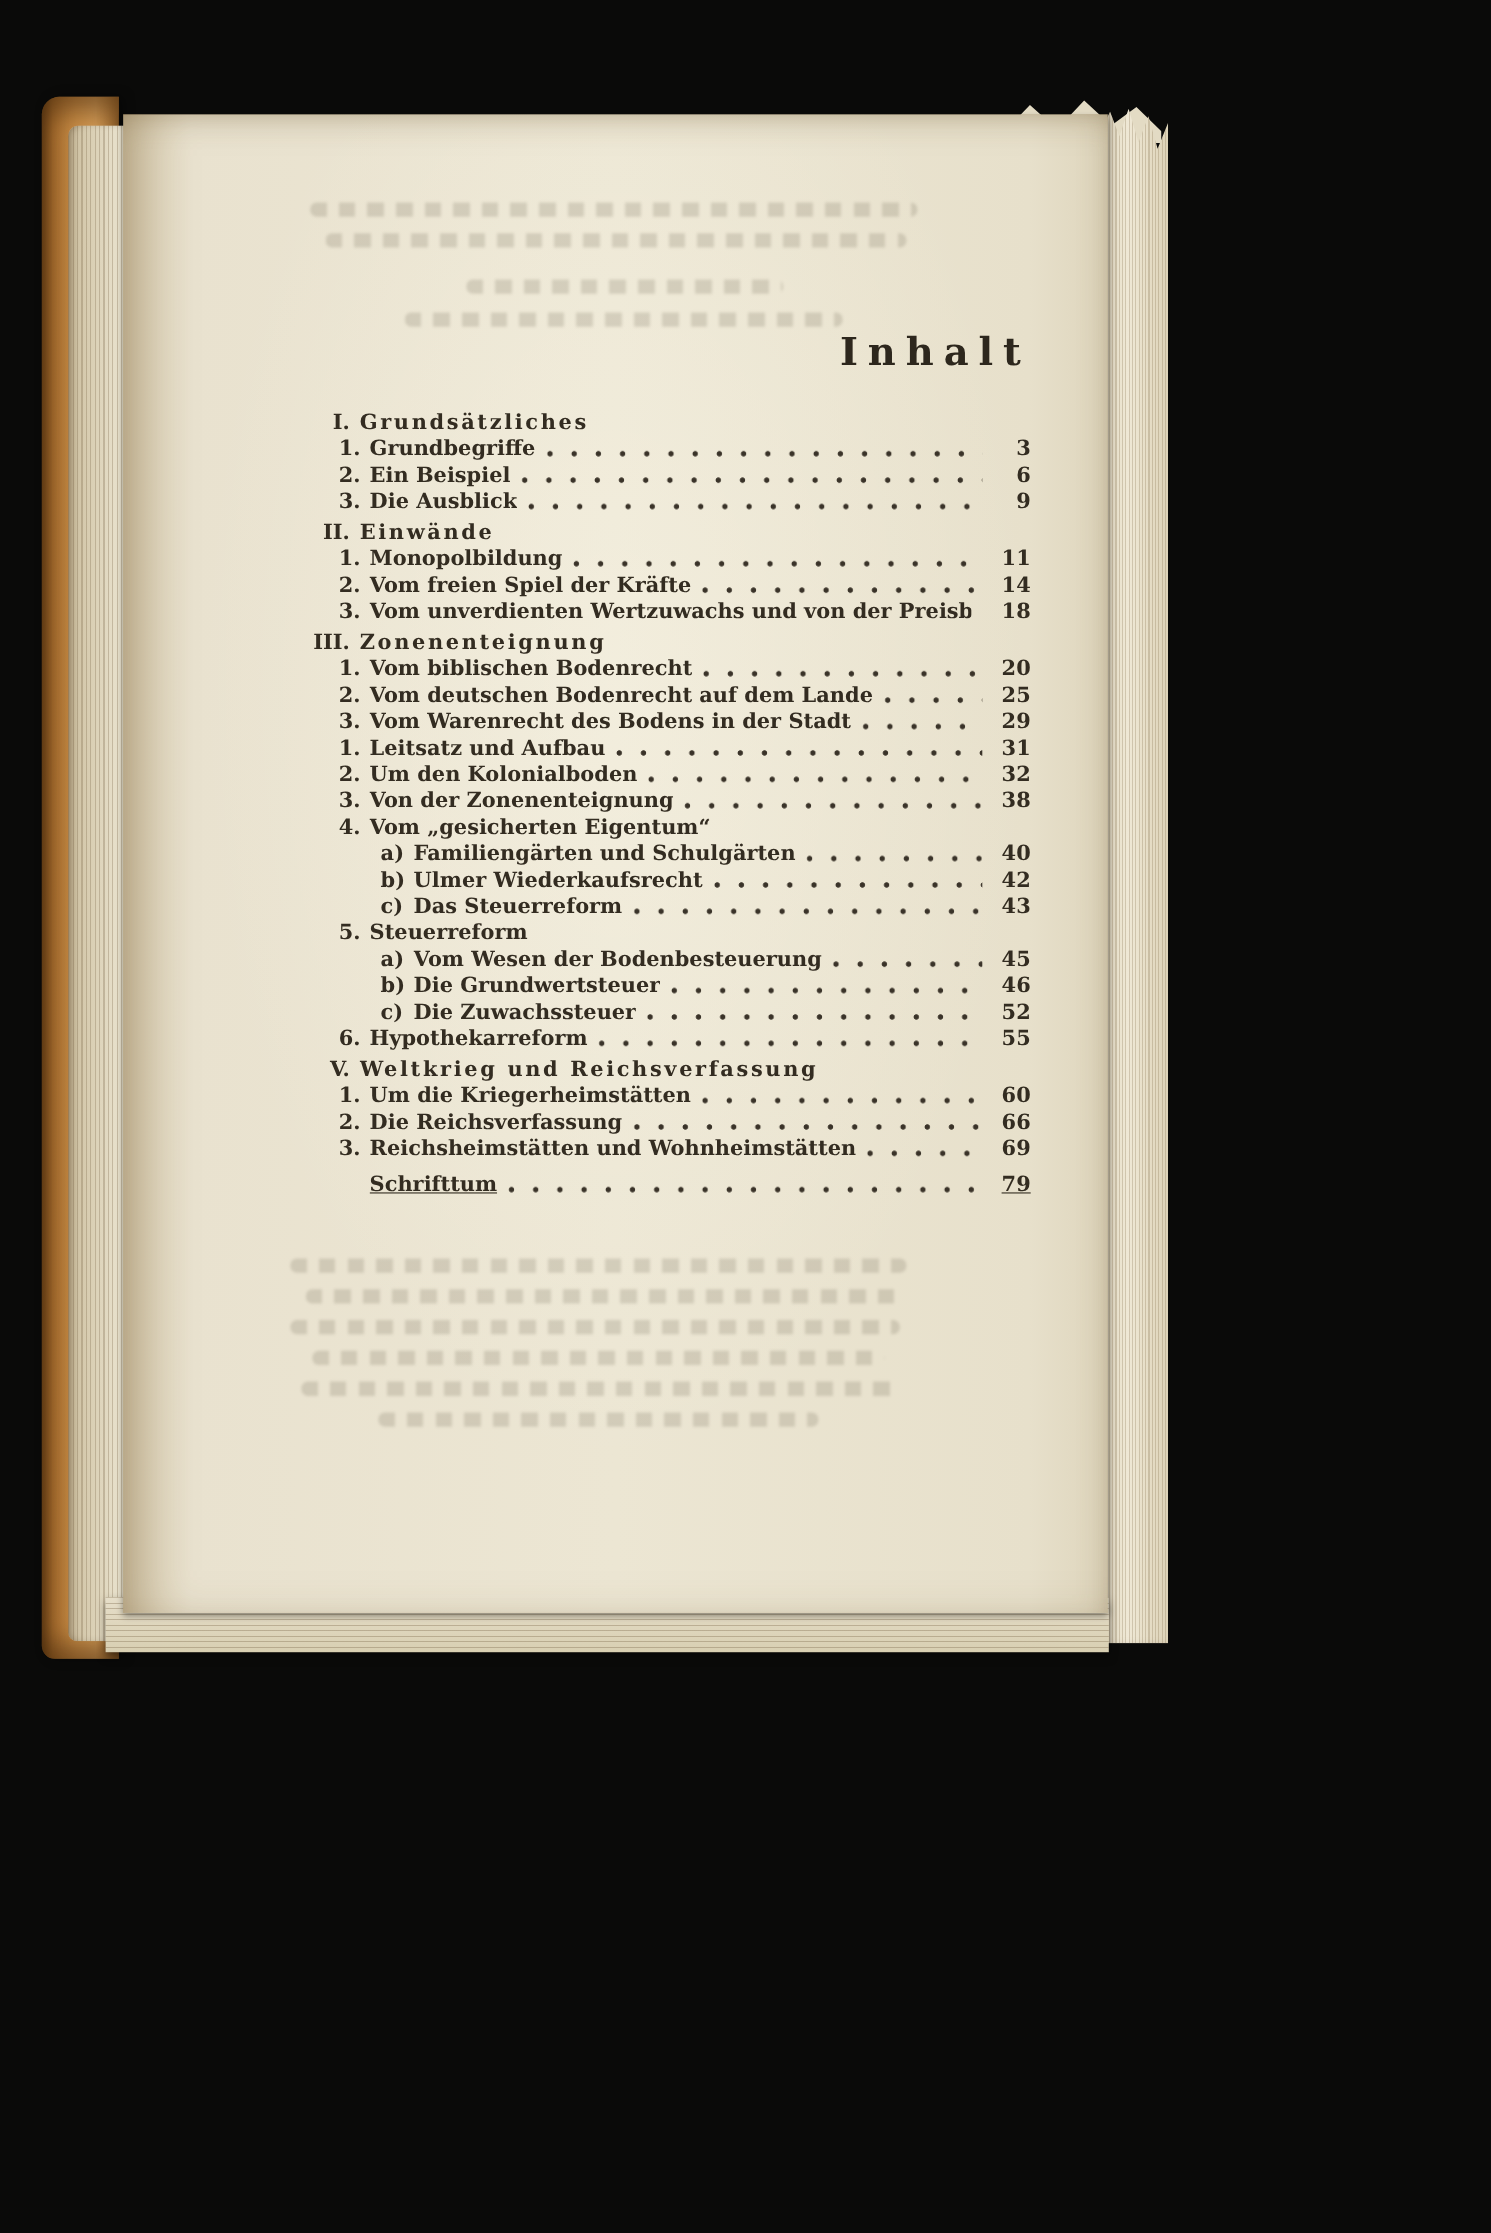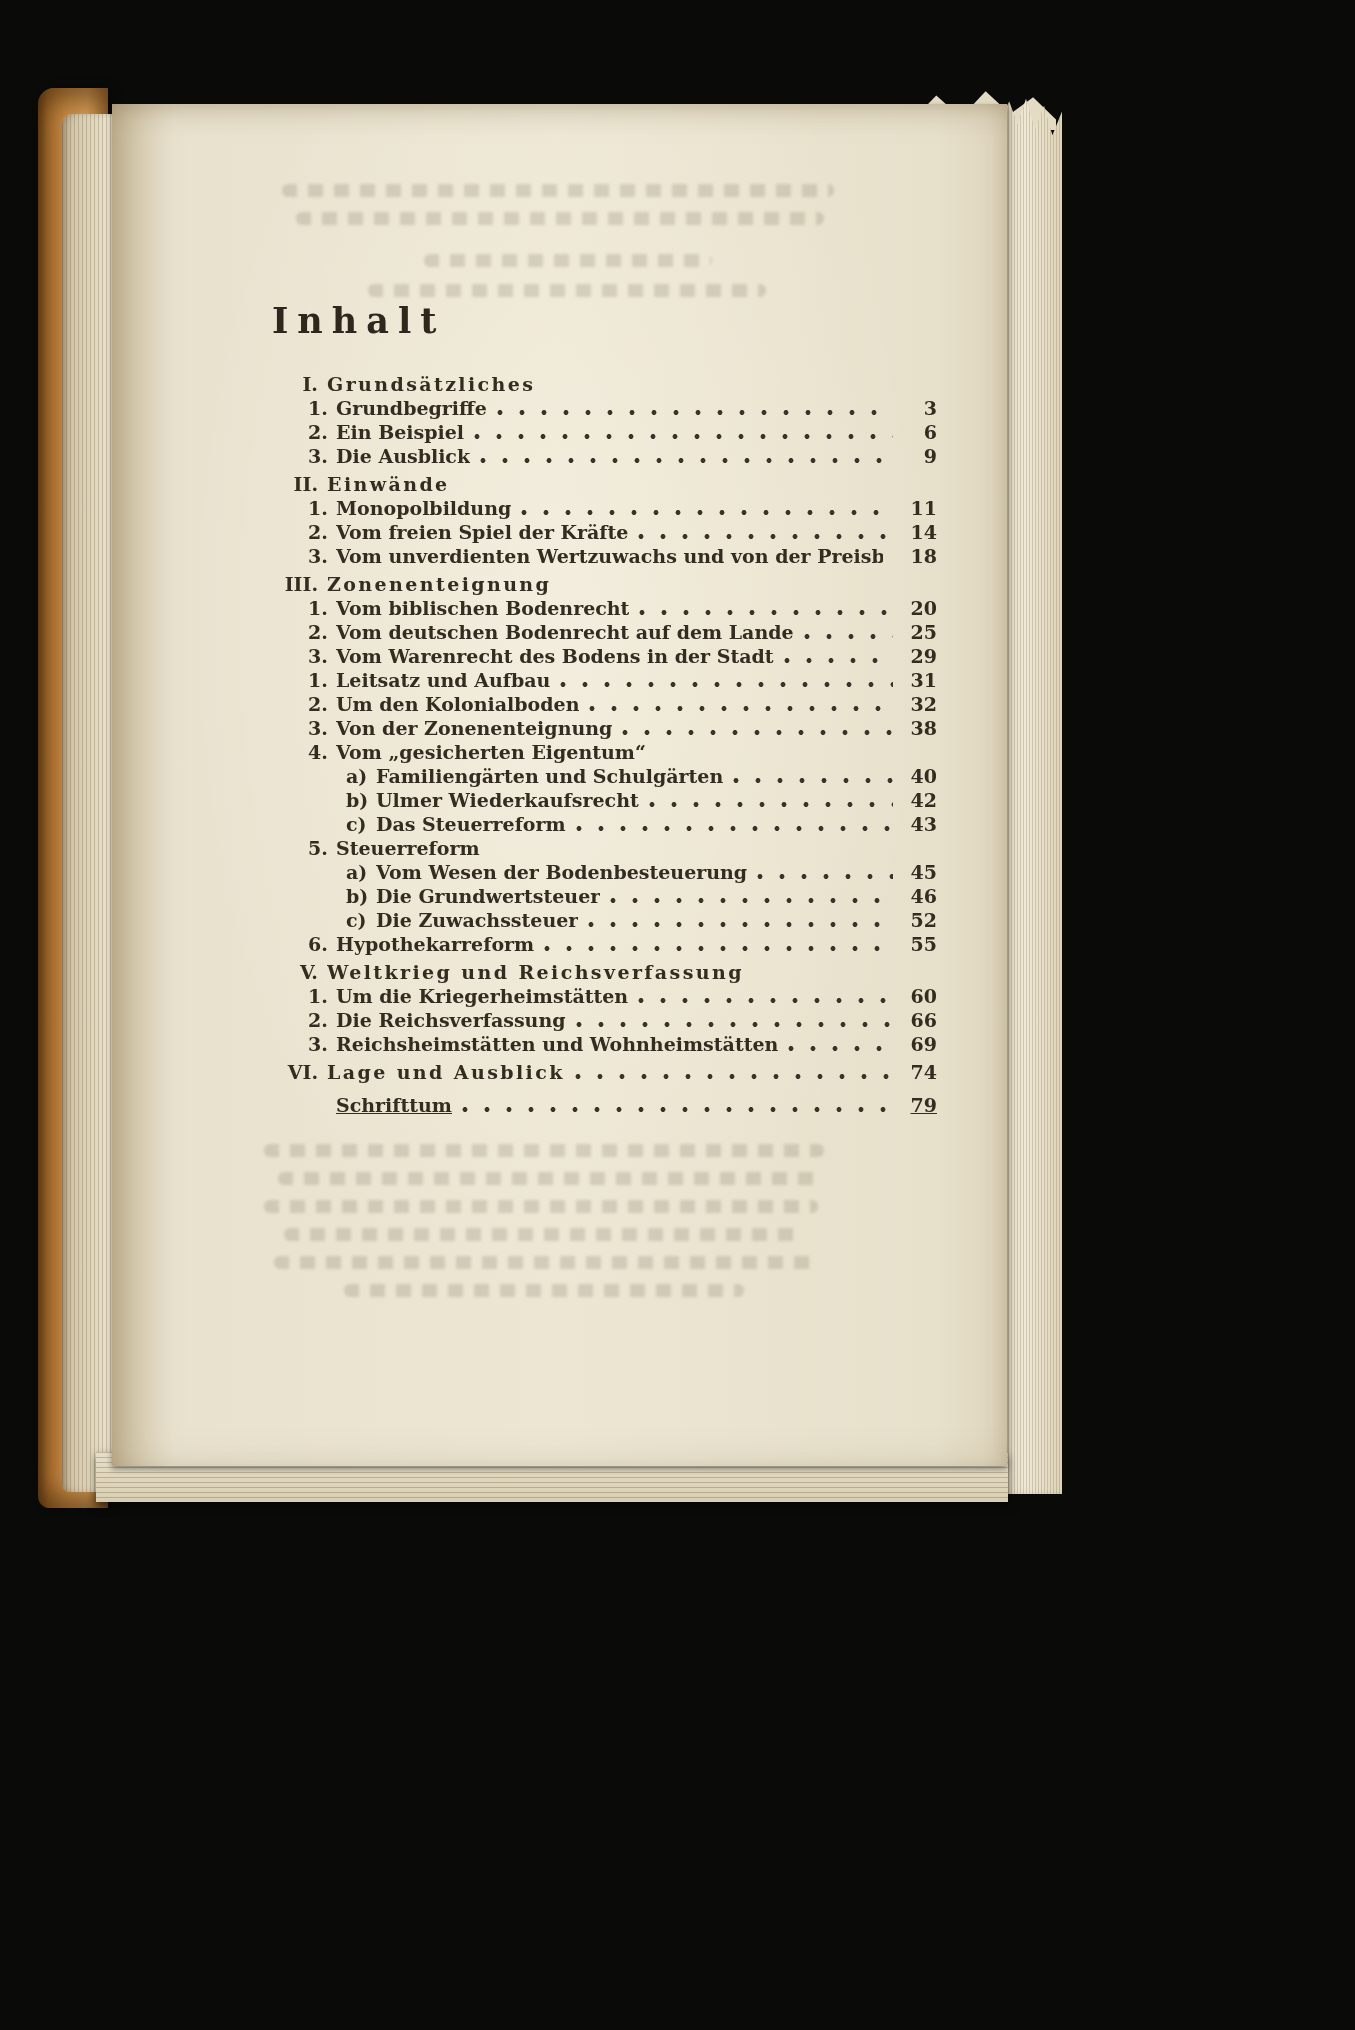--- a/index.html
+++ b/index.html
@@ -67,21 +67,21 @@
   .bleed-line{
     position:absolute;height:13px;border-radius:6px;
     background:repeating-linear-gradient(90deg, rgba(108,100,82,.55) 0 15px, rgba(0,0,0,0) 15px 26px);
     filter:blur(1.6px);opacity:.38;
   }
 
   
   .content{position:absolute;left:160px;top:0;width:665px;}
 
   .toc-title{
-    margin-top:196px;text-align:left;
+    margin-top:196px;text-align:right;
     font-size:35px;font-weight:700;letter-spacing:9px;color:#2d271d;
   }
 
   .toc-list{margin-top:32px;}
 
   .row{
     display:flex;align-items:baseline;height:24px;
     font-size:19px;font-weight:700;color:#332c21;
   }
   .row .num{flex:0 0 auto;}
@@ -272,26 +272,20 @@
             <span class="label">Die Reichsverfassung</span>
             <span class="leader"></span>
             <span class="pg">66</span>
           </div>
           <div class="row lvl1">
             <span class="num">3.</span>
             <span class="label">Reichsheimstätten und Wohnheimstätten</span>
             <span class="leader"></span>
             <span class="pg">69</span>
           </div>
-          <div class="row lvl0 head">
-            <span class="num">VI.</span>
-            <span class="label">Lage und Ausblick</span>
-            <span class="leader"></span>
-            <span class="pg">74</span>
-          </div>
           <div class="row lvl1 extra">
             <span class="num"></span>
             <span class="label">Schrifttum</span>
             <span class="leader"></span>
             <span class="pg">79</span>
           </div>
         </div>
     </div>
 
     <div>

